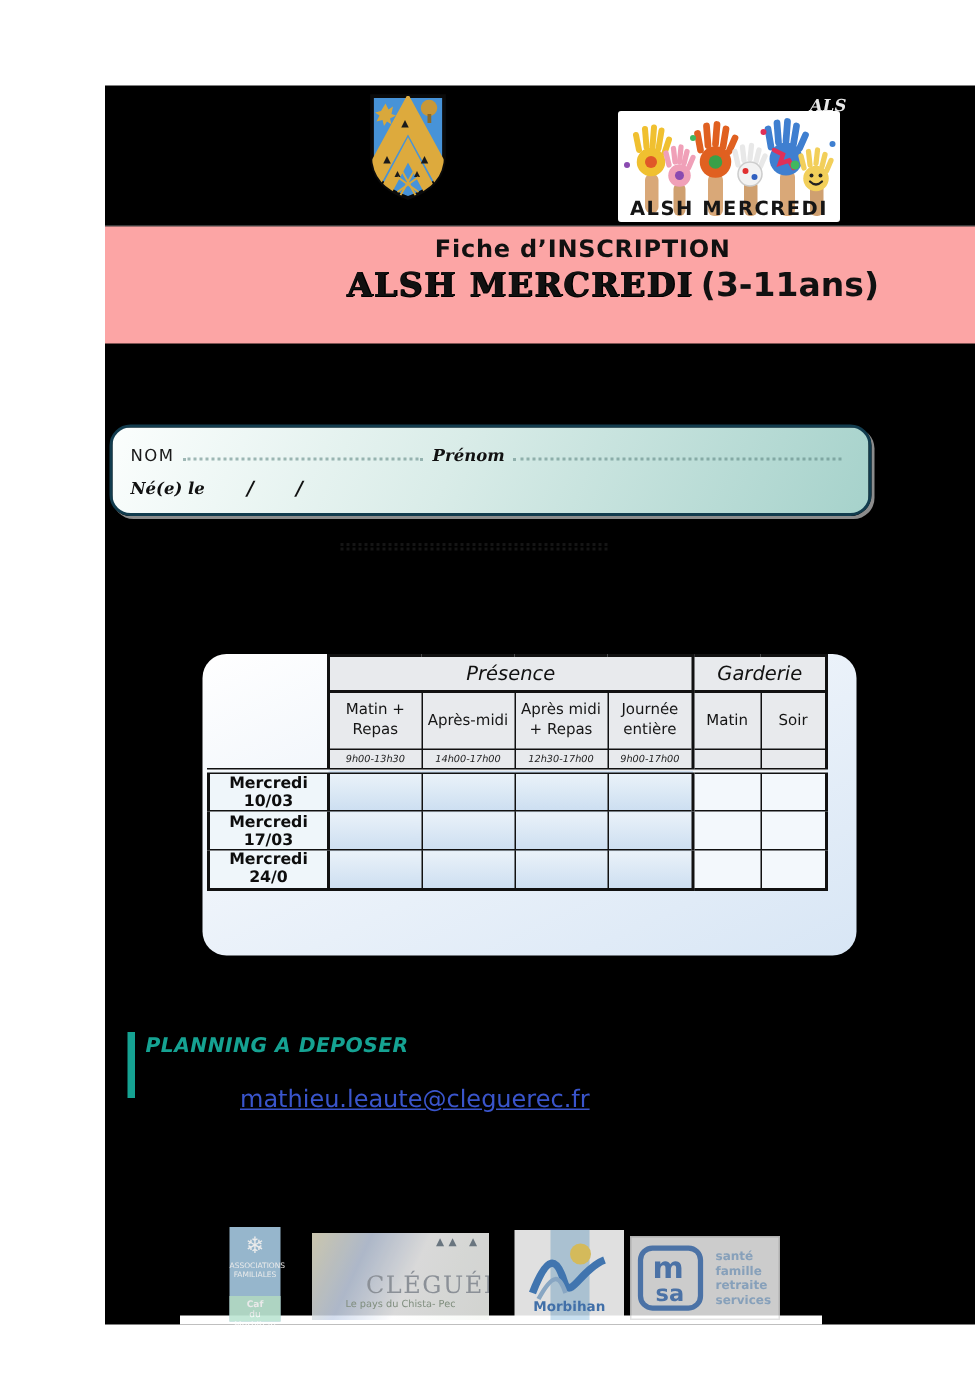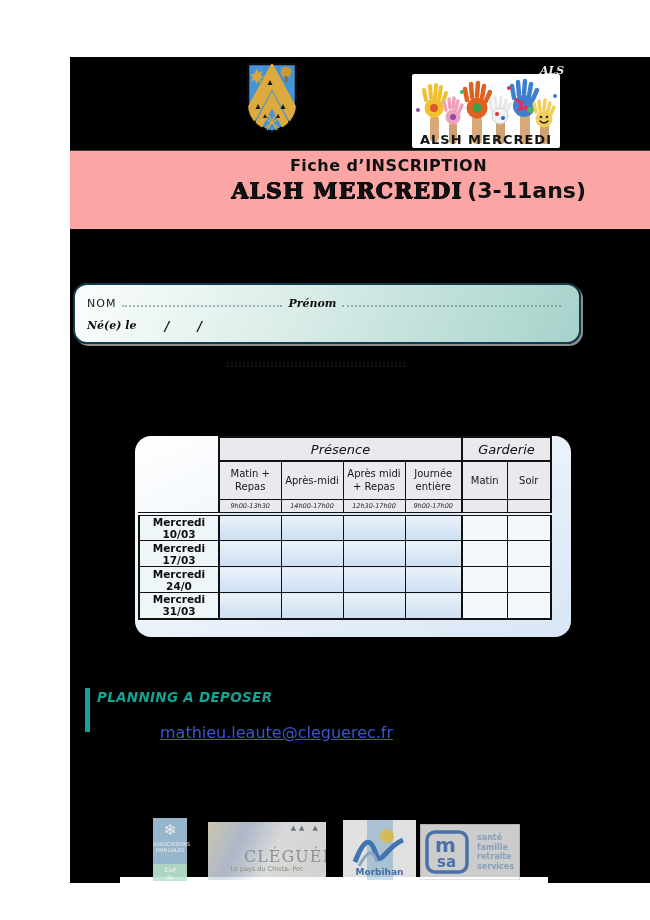--- a/index.html
+++ b/index.html
@@ -291,29 +291,20 @@
           </tr>
           <tr>
             <th class="row-th">Mercredi 24/0</th>
             <td class="presence-cell sep-left"></td>
             <td class="presence-cell"></td>
             <td class="presence-cell"></td>
             <td class="presence-cell sep-right"></td>
             <td class="garderie-cell sep-left"></td>
             <td class="garderie-cell sep-right"></td>
           </tr>
-          <tr>
-            <th class="row-th">Mercredi 31/03</th>
-            <td class="presence-cell sep-left"></td>
-            <td class="presence-cell"></td>
-            <td class="presence-cell"></td>
-            <td class="presence-cell sep-right"></td>
-            <td class="garderie-cell sep-left"></td>
-            <td class="garderie-cell sep-right"></td>
-          </tr>
         </tbody>
       </table>
     </div>
 
     <div class="planning">
       <div class="planning-bar"></div>
       <div class="planning-text">PLANNING A DEPOSER</div>
     </div>
     <a class="email" href="#">mathieu.leaute@cleguerec.fr</a>
 

